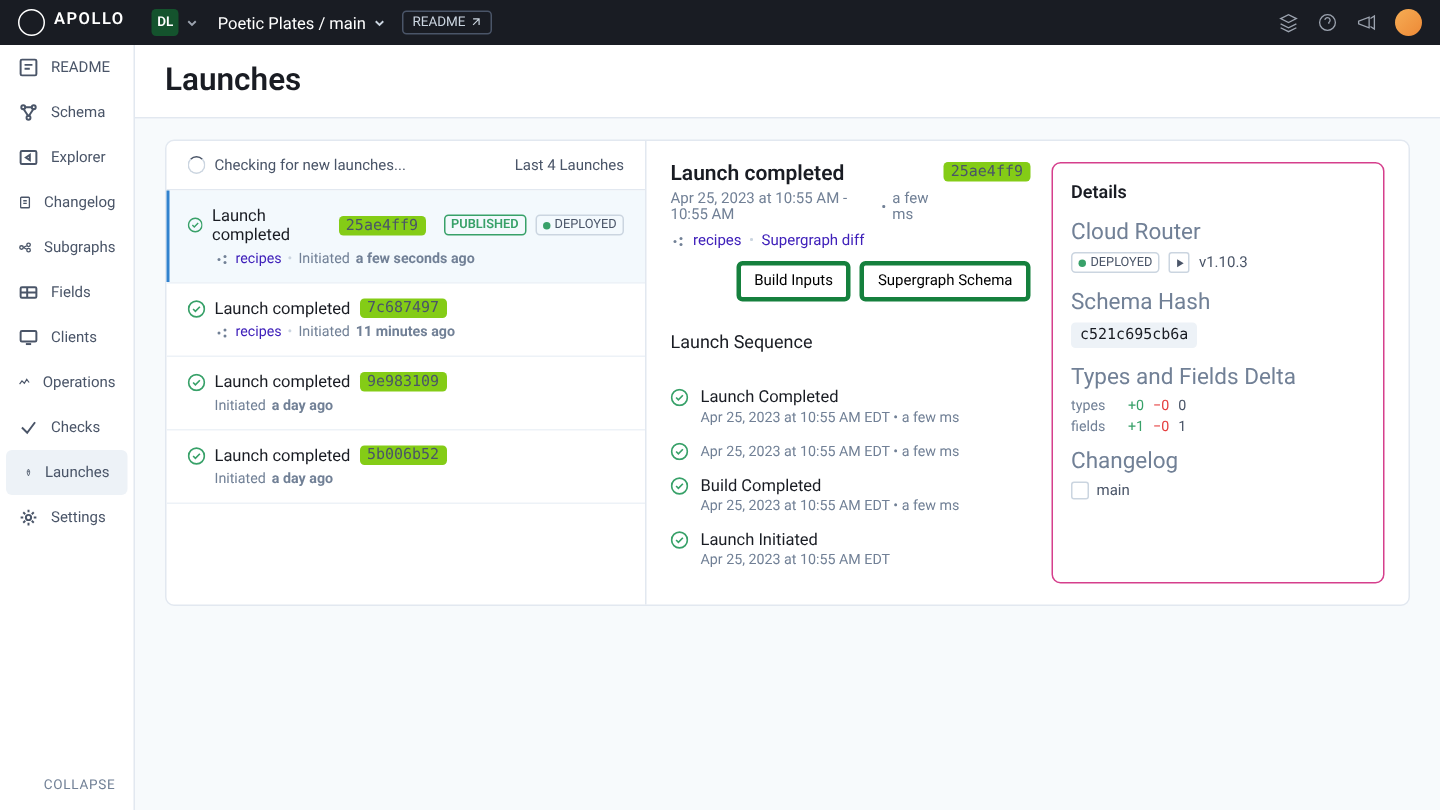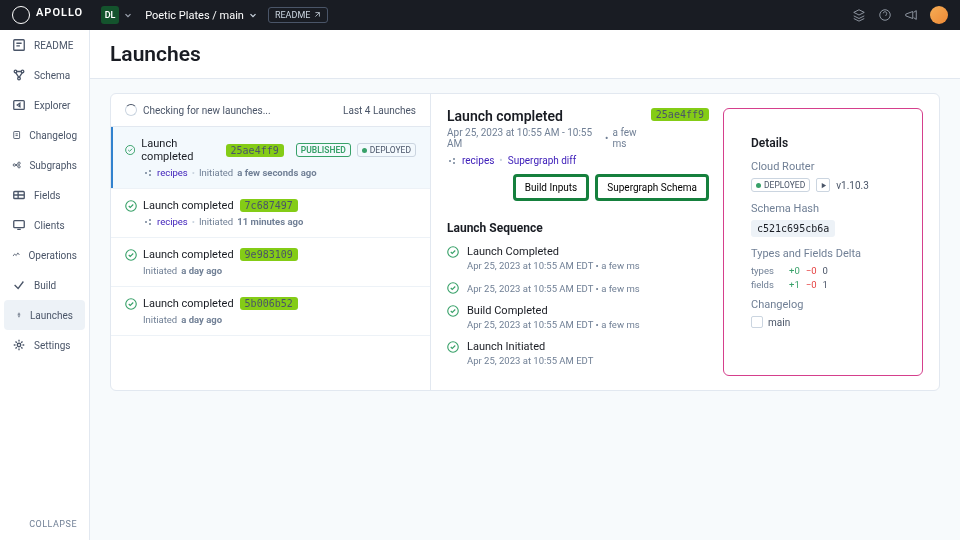--- a/index.html
+++ b/index.html
@@ -42,28 +42,28 @@
 .lmeta .sep{color:#cbd5e0}
 .detail{flex:1;padding:14px 16px;display:flex;gap:14px}
 .dmain{flex:1}
 .dhead{display:flex;justify-content:space-between;align-items:flex-start}
 .dtitle{font-size:14px;font-weight:600}
 .dsub{font-size:10px;color:#718096;margin-top:3px;display:flex;align-items:center;gap:4px}
 .dlinks{margin-top:6px;font-size:10px;display:flex;align-items:center;gap:5px}
 .dlinks .link{color:#3f20ba}
 .btns{display:flex;gap:6px;margin-top:8px}
 .btn{border:3px solid #15803d;background:#fff;border-radius:4px;padding:5px 9px;font-size:10px;cursor:pointer}
-.seq-title{font-size:12px;font-weight:700;margin-top:20px;margin-bottom:10px}
+.seq-title{font-size:12px;font-weight:400;margin-top:20px;margin-bottom:23px}
 .seq-item{display:flex;gap:8px;margin-bottom:10px}
 .seq-item .check{margin-top:1px}
 .seq-name{font-size:11px}
 .seq-meta{font-size:9.5px;color:#718096;margin-top:2px}
-.panel{width:200px;border:1px solid #d53f8c;border-radius:6px;padding:27px}
+.panel{width:222px;border:1px solid #d53f8c;border-radius:6px;padding:12px}
 .panel-title{font-size:12px;font-weight:600;margin-bottom:10px}
-.sect-label{font-size:11px;color:#718096;margin-bottom:5px}
+.sect-label{font-size:15px;color:#718096;margin-bottom:5px}
 .dep-row{display:flex;align-items:center;gap:6px;margin-bottom:10px}
 .play{width:14px;height:14px;border:1px solid #cbd5e0;border-radius:2px;display:flex;align-items:center;justify-content:center;color:#4a5568}
 .ver{font-size:10px;color:#4a5568}
 .hashbox{background:#edf2f7;border-radius:3px;padding:3px 6px;font-family:monospace;font-size:10px;display:inline-block;margin-bottom:10px}
 .delta-row{display:flex;gap:6px;font-size:9.5px;margin-bottom:3px}
 .delta-row .lbl{color:#718096;width:32px}
 .pos{color:#38a169}.neg{color:#e53e3e}.neu{color:#4a5568}
 .chlog{display:flex;align-items:flex-end;gap:5px;margin-top:4px;font-size:10px;color:#4a5568}
 .doc-icon{width:12px;height:12px;border:1px solid #cbd5e0;border-radius:2px}
 </style>
@@ -164,21 +164,21 @@
     <div class="side-item">
         <svg viewBox="0 0 16 16">
           <path d="M2 10l3-4 3 3 3-5 3 4"></path>
         </svg>
         <span>Operations</span>
       </div>
     <div class="side-item">
         <svg viewBox="0 0 16 16">
           <path d="M3 8l4 4 6-8"></path>
         </svg>
-        <span>Build</span>
+        <span>Checks</span>
       </div>
     <div class="side-item active">
         <svg viewBox="0 0 16 16">
           <path d="M8 2c3 2 3 8 0 12-3-4-3-10 0-12z"></path>
           <circle cx="8" cy="6" r="1"></circle>
         </svg>
         <span>Launches</span>
       </div>
     <div class="side-item">
         <svg viewBox="0 0 16 16">

